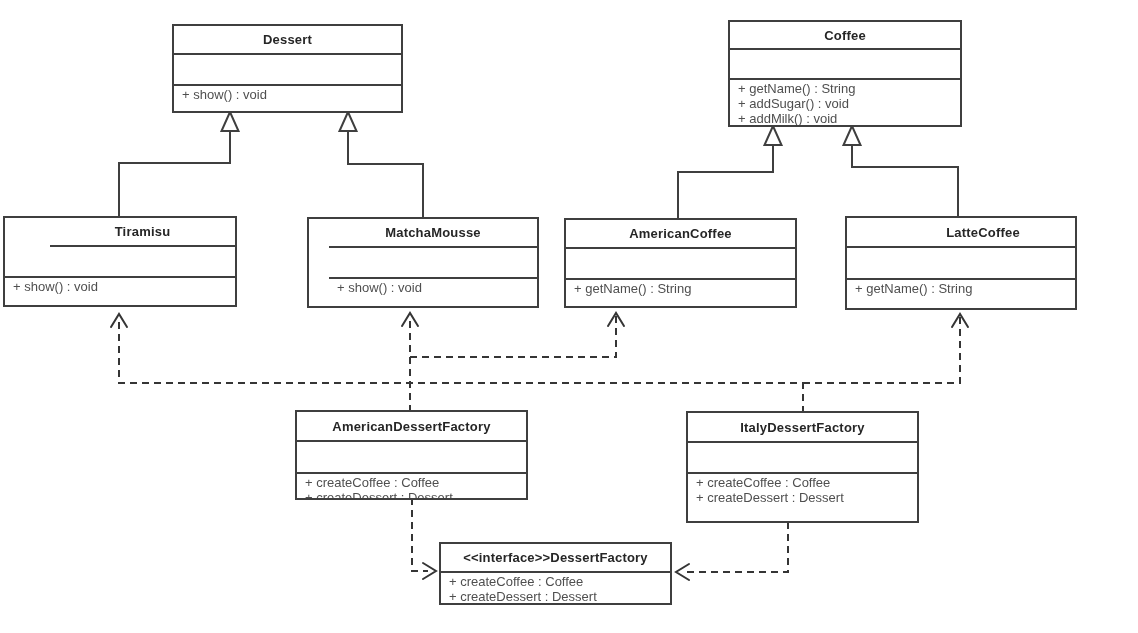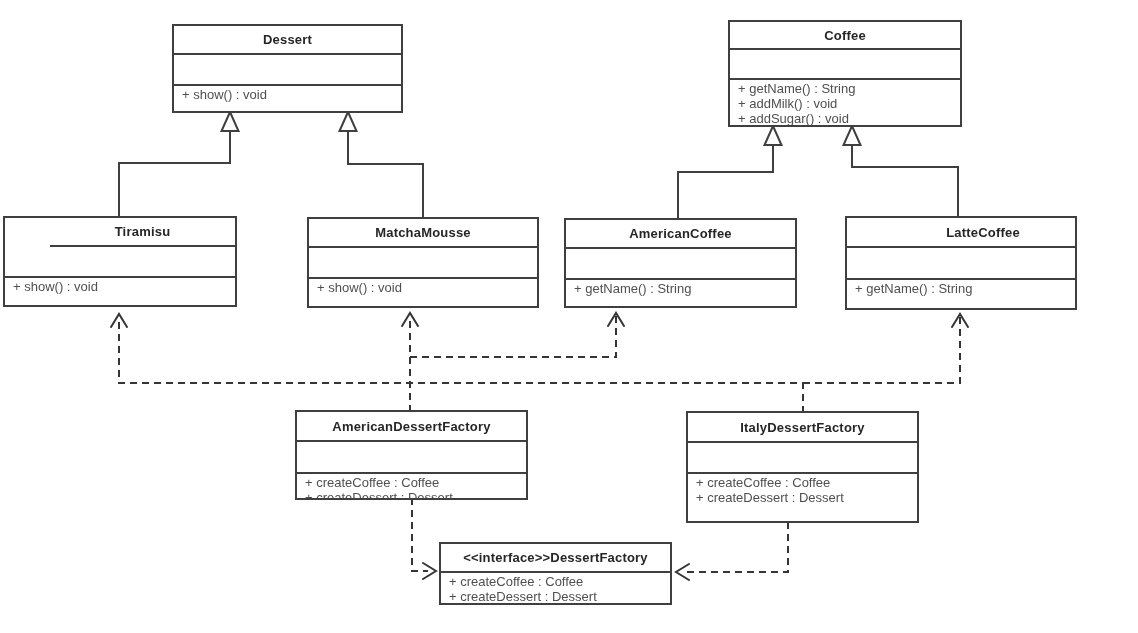--- a/index.html
+++ b/index.html
@@ -107,34 +107,34 @@
     <div class="cls-methods">
       <div class="m">+ show() : void</div>
     </div>
   </div>
 
   <div class="cls" style="left:708px;top:20px;width:234px;height:107px;margin-left:20px;">
     <div class="cls-title" style="height:26px;">Coffee</div>
     <div class="cls-attrs" style="height:28px;"></div>
     <div class="cls-methods">
       <div class="m">+ getName() : String</div>
+      <div class="m">+ addSugar() : void</div>
       <div class="m">+ addMilk() : void</div>
-      <div class="m">+ addSugar() : void</div>
     </div>
   </div>
 
   <div class="cls" style="left:3px;top:216px;width:234px;height:91px;">
     <div class="cls-title" style="height:27px;margin-left:45px;">Tiramisu</div>
     <div class="cls-attrs" style="height:29px;"></div>
     <div class="cls-methods">
       <div class="m">+ show() : void</div>
     </div>
   </div>
 
-  <div class="cls" style="left:307px;top:217px;width:232px;height:91px;">
+  <div class="cls" style="left:307px;top:217px;width:232px;height:91px;padding-left:20px;">
     <div class="cls-title" style="height:27px;">MatchaMousse</div>
     <div class="cls-attrs" style="height:29px;"></div>
     <div class="cls-methods">
       <div class="m">+ show() : void</div>
     </div>
   </div>
 
   <div class="cls" style="left:564px;top:218px;width:233px;height:90px;">
     <div class="cls-title" style="height:27px;text-align:right;">AmericanCoffee</div>
     <div class="cls-attrs" style="height:29px;"></div>

